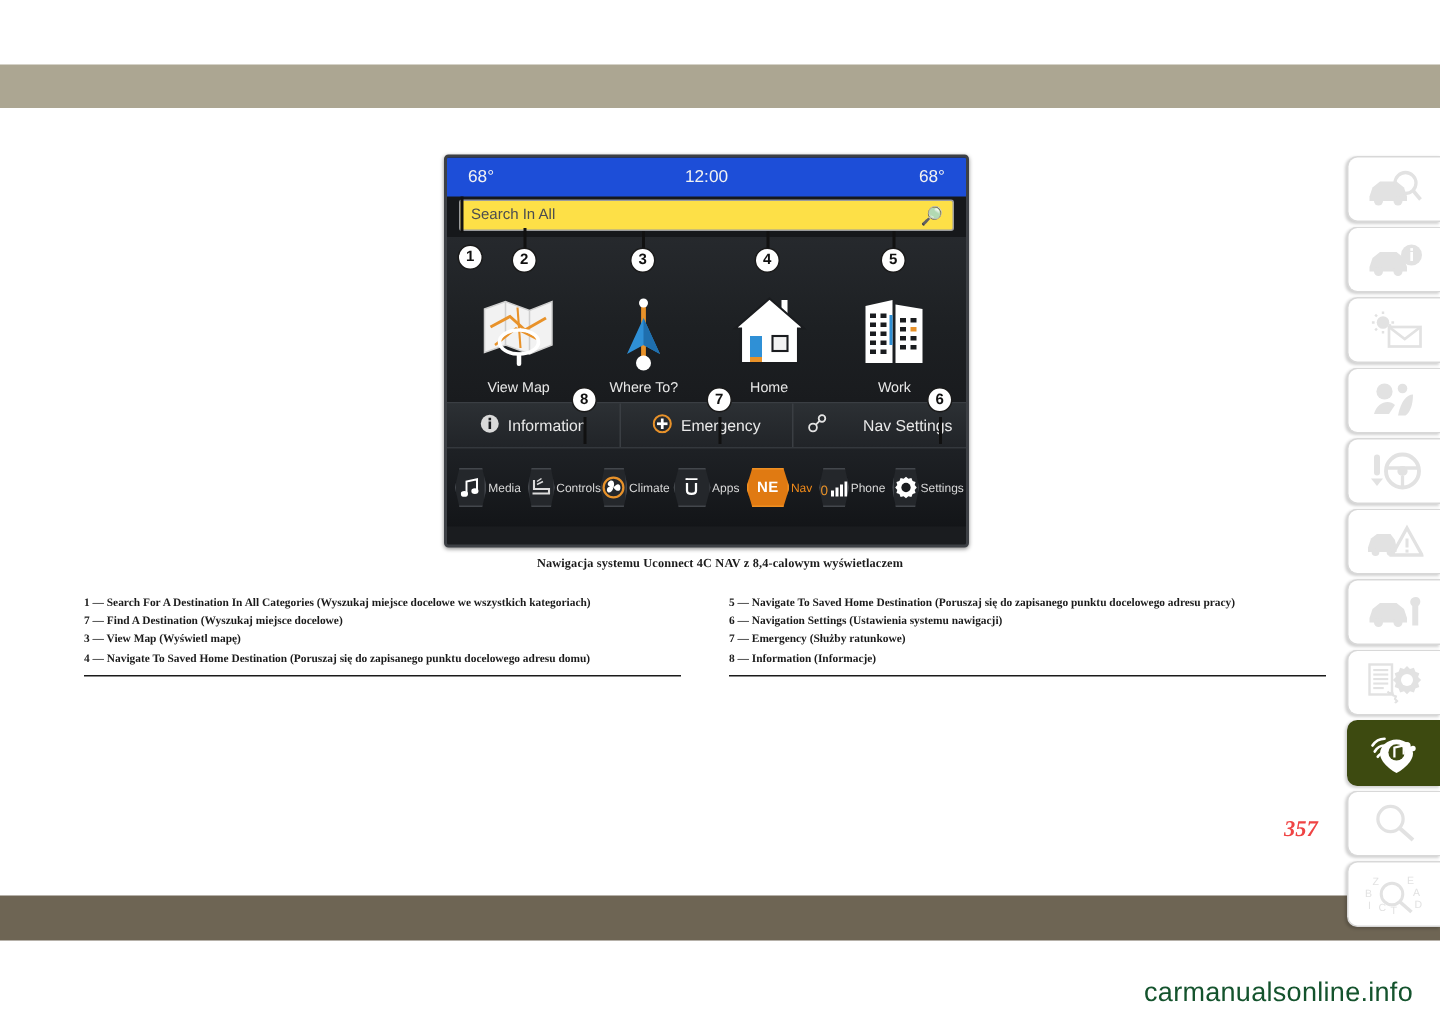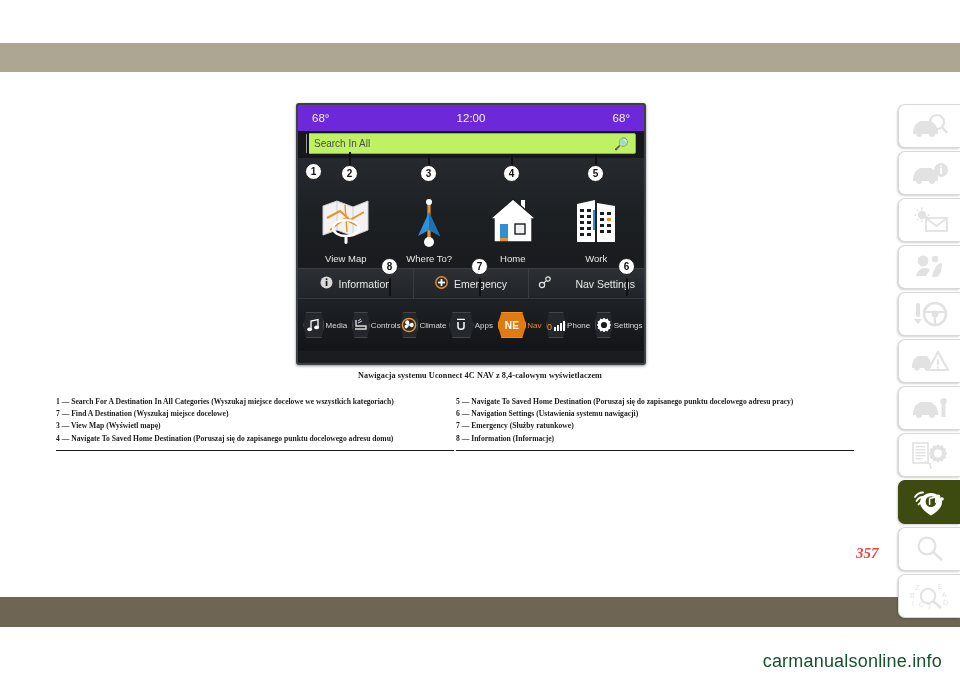--- a/index.html
+++ b/index.html
@@ -34,34 +34,34 @@
     background: #1a1c1f;
     border: 2px solid #3d4045;
     border-radius: 3px;
     overflow: hidden;
     box-shadow: 0 1px 3px rgba(0,0,0,.45);
     font-family: "Liberation Sans", sans-serif;
   }
   .status-bar {
     position: relative;
     height: 26px;
-    background: #6d28d9;
+    background: #1d4ed8;
     display: flex;
     align-items: center;
     justify-content: space-between;
     padding: 0 14px;
     color: #f2f2f2;
     font-size: 11.5px;
   }
   .status-bar .clock { font-size: 11.5px; }
 
   .search-row { padding: 2px 8px 4px 8px; background:#16181b; }
   .search-box {
     height: 21px;
-    background: #bef264;
+    background: #fde047;
     border: 1px solid #9a9b9d;
     border-radius: 2px;
     display: flex;
     align-items: center;
     justify-content: space-between;
     padding: 0 6px 0 7px;
     color: #4b4d50;
     font-size: 10px;
   }
   .mag-glyph { font-size: 12px; color:#55585c; transform: scaleX(-1); }
@@ -142,21 +142,21 @@
     text-align: center;
     font-family: "Liberation Serif", serif;
     font-weight: bold;
     font-size: 8.2px;
     color: #1b1b1b;
     letter-spacing: .1px;
   }
   .cols {
     position: absolute; left: 56px; top: 396px;
     width: 840px;
-    display: flex; 
+    display: flex; gap: 30px;
   }
   .col { width: 400px; }
   .legend-item {
     font-family: "Liberation Serif", serif;
     font-size: 7.6px;
     font-weight: bold;
     color: #1b1b1b;
     line-height: 12.2px;
   }
   .rule { border-bottom: 1px solid #1b1b1b; margin-top: 5px; width: 398px; }

